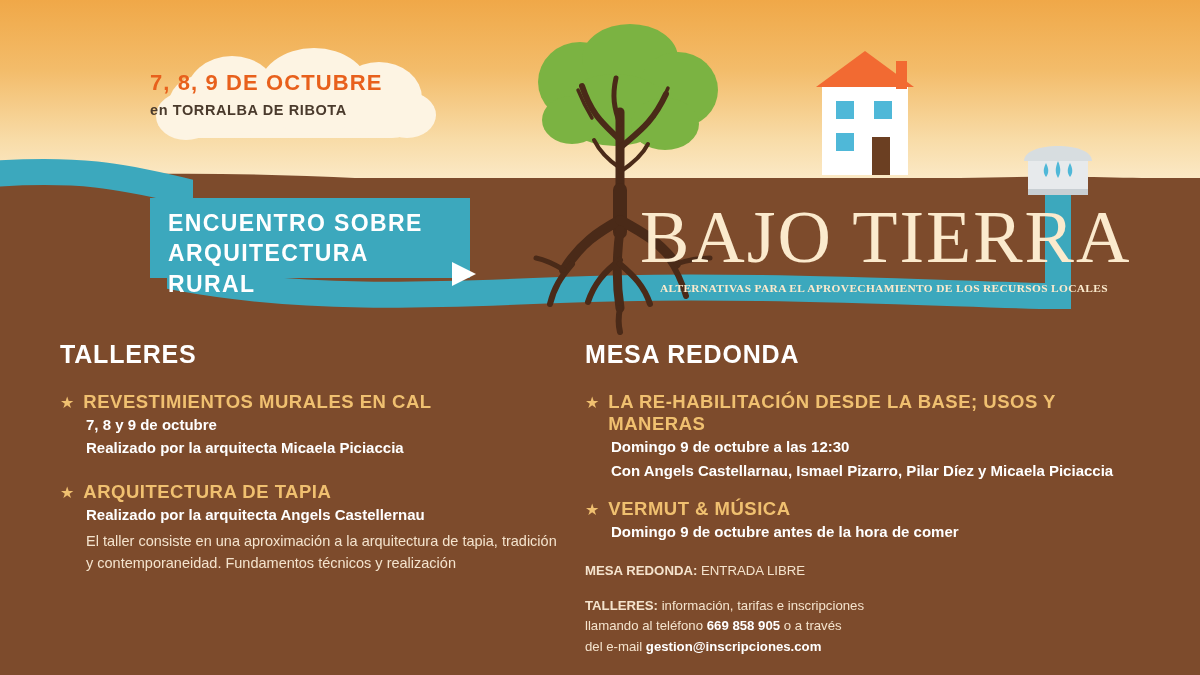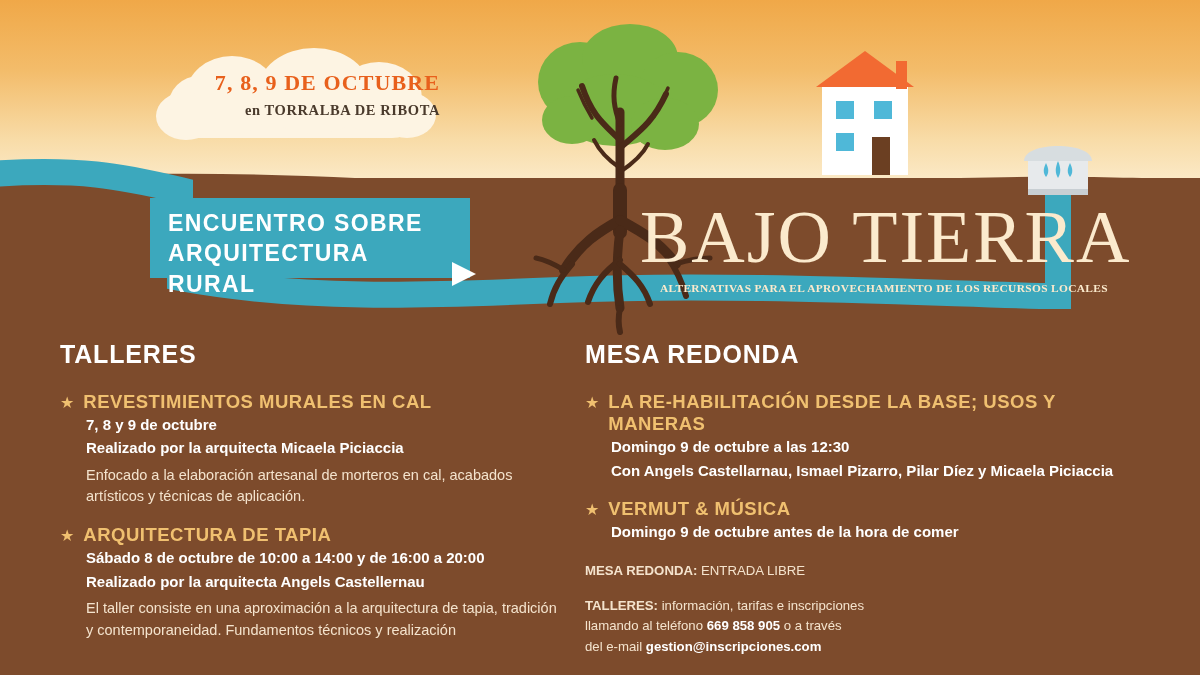--- a/index.html
+++ b/index.html
@@ -51,21 +51,21 @@
     position: absolute; background: #fdf4e3; border-radius: 50%;
   }
   .cloud .b1 { left: 18px; top: 28px; width: 255px; height: 62px; border-radius: 32px; }
   .cloud .b2 { left: 36px; top: 8px;  width: 92px;  height: 78px; }
   .cloud .b3 { left: 108px; top: 0px; width: 112px; height: 86px; }
   .cloud .b4 { left: 186px; top: 14px; width: 86px; height: 72px; }
   .cloud .b5 { left: 6px;  top: 44px; width: 60px; height: 48px; }
   .cloud .b6 { left: 228px; top: 44px; width: 58px; height: 46px; }
   .cloud-text {
     position: absolute; left: 0; top: 22px; width: 290px;
-    text-align: right; z-index: 3; font-family: Liberation Serif, serif;
+    text-align: left; z-index: 3;
   }
   .cloud-dates {
     color: #e8601c;
     font-size: 22px;
     font-weight: bold;
     letter-spacing: 1.1px;
     white-space: nowrap;
   }
   .cloud-place {
     color: #4a3a2c;
@@ -269,31 +269,29 @@
 
       <div class="entry">
         <div class="entry-head">
           <span class="star">★</span>
           <span class="entry-title">REVESTIMIENTOS MURALES EN CAL</span>
         </div>
         <div class="entry-body">
           <div class="line-bold">7, 8 y 9 de octubre</div>
           <div class="line-bold">Realizado por la arquitecta Micaela Piciaccia</div>
           <div class="gap-small"></div>
-          <div class="line-reg">Enfocado a la elaboración artesanal de morteros en cal, acabados artísticos y técnicas de aplicación.</div>
         </div>
       </div>
 
       <div class="entry">
         <div class="entry-head">
           <span class="star">★</span>
           <span class="entry-title">ARQUITECTURA DE TAPIA</span>
         </div>
         <div class="entry-body">
-          <div class="line-bold">Sábado 8 de octubre de 10:00 a 14:00 y de 16:00 a 20:00</div>
           <div class="line-bold">Realizado por la arquitecta Angels Castellernau</div>
           <div class="gap-small"></div>
           <div class="line-reg">El taller consiste en una aproximación a la arquitectura de tapia, tradición y contemporaneidad. Fundamentos técnicos y realización</div>
         </div>
       </div>
     </div>
 
     <div class="col-right">
       <div class="col-heading">MESA REDONDA</div>
 

